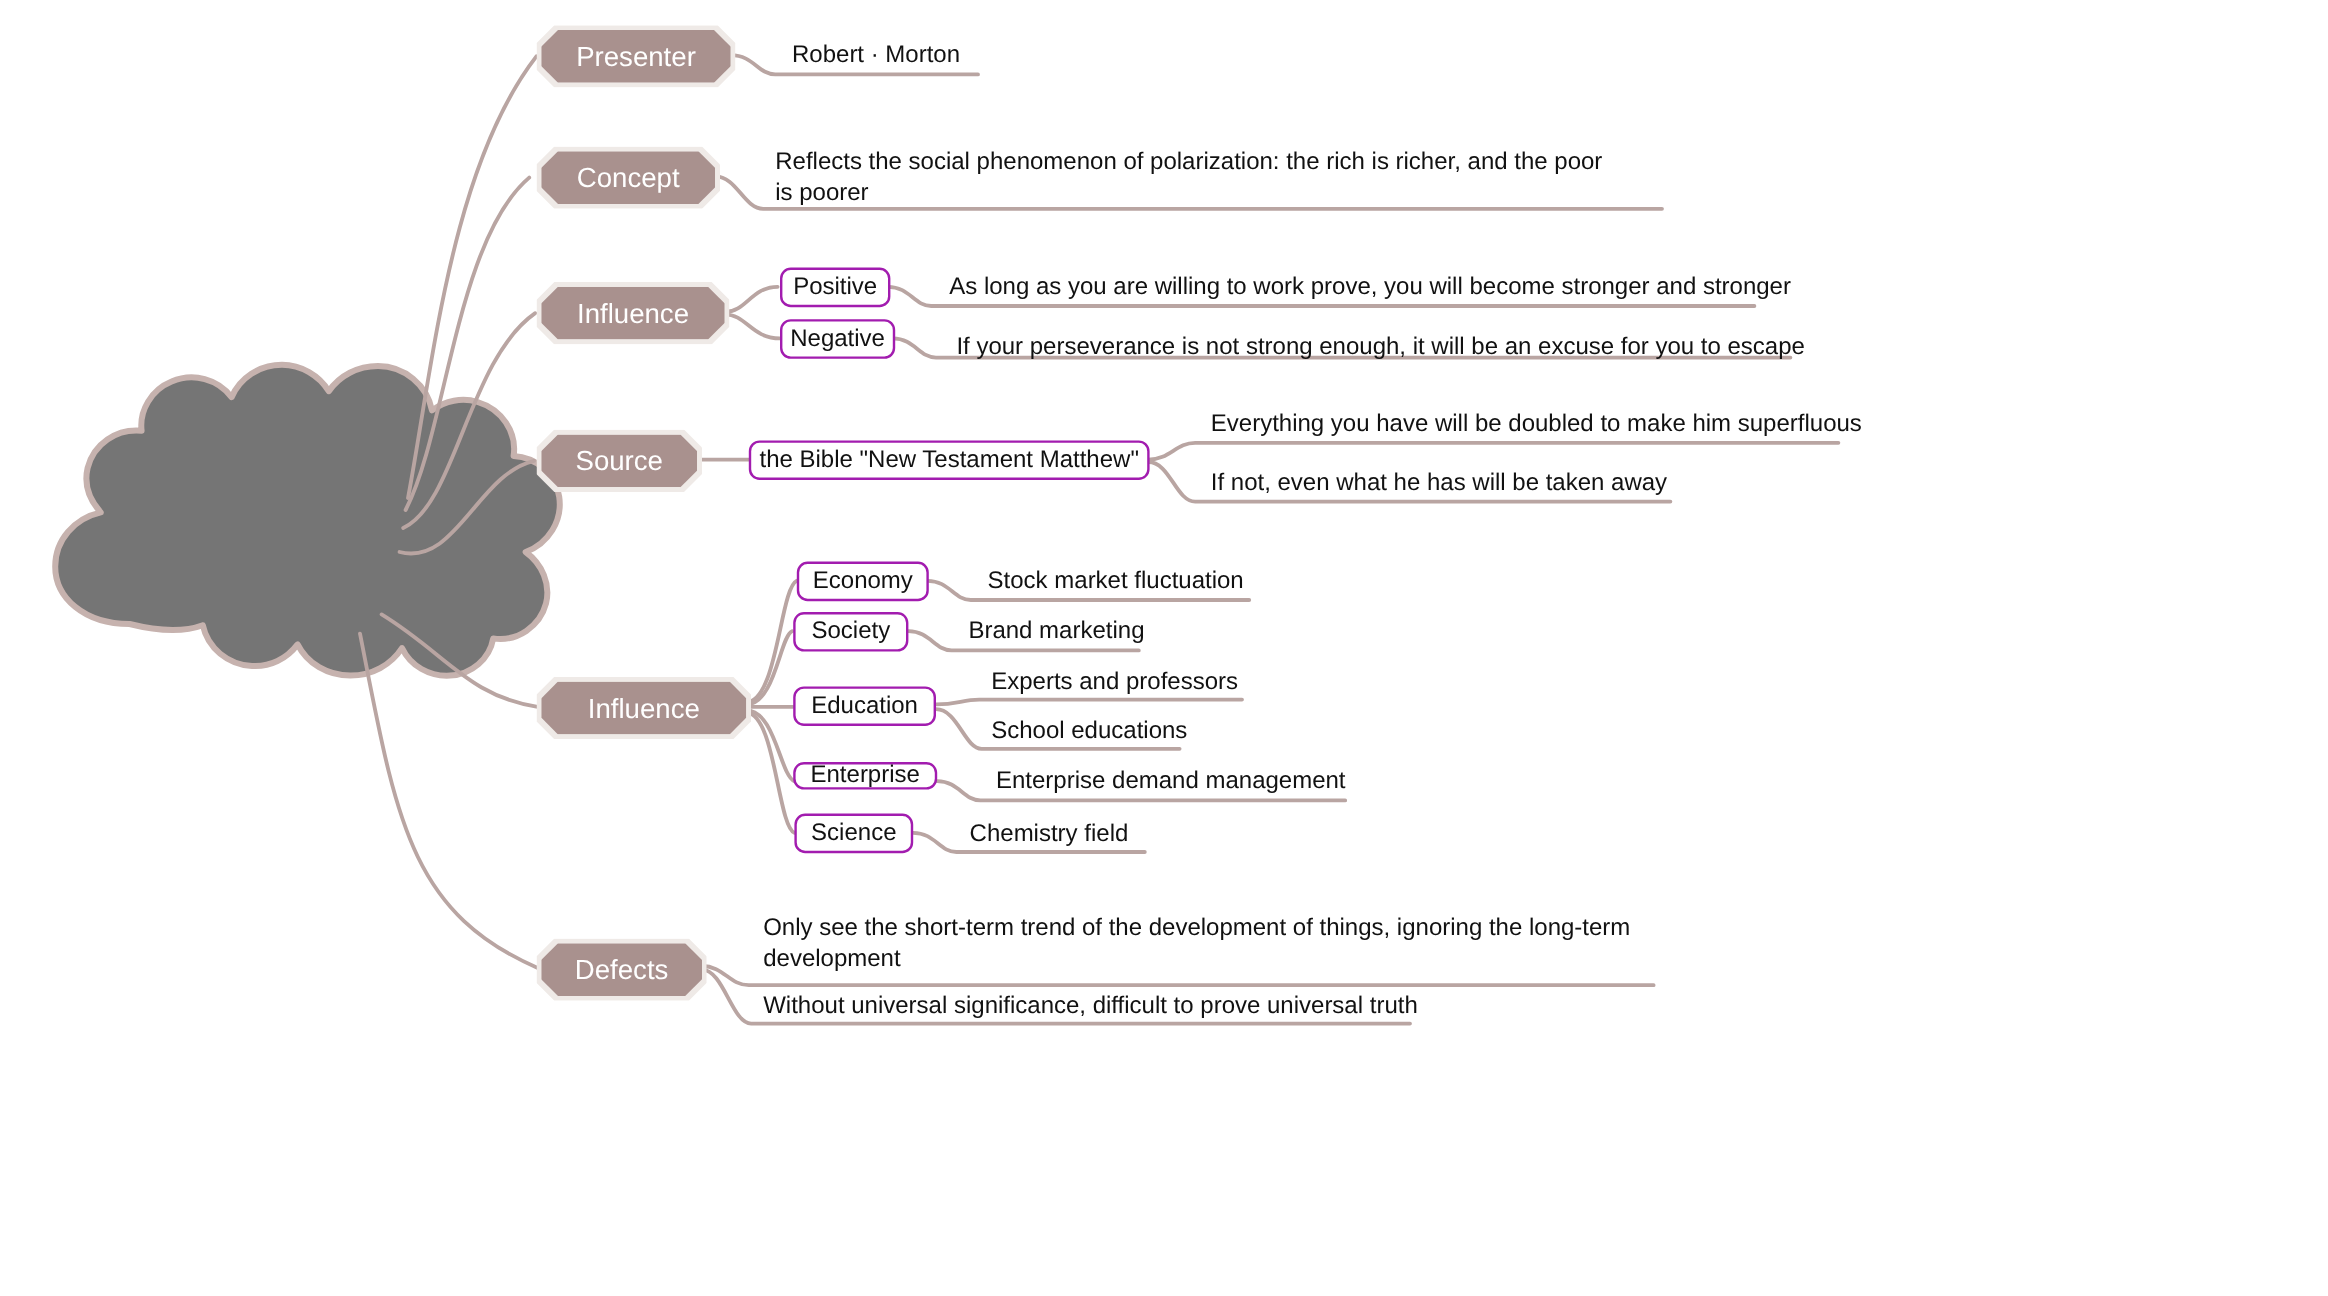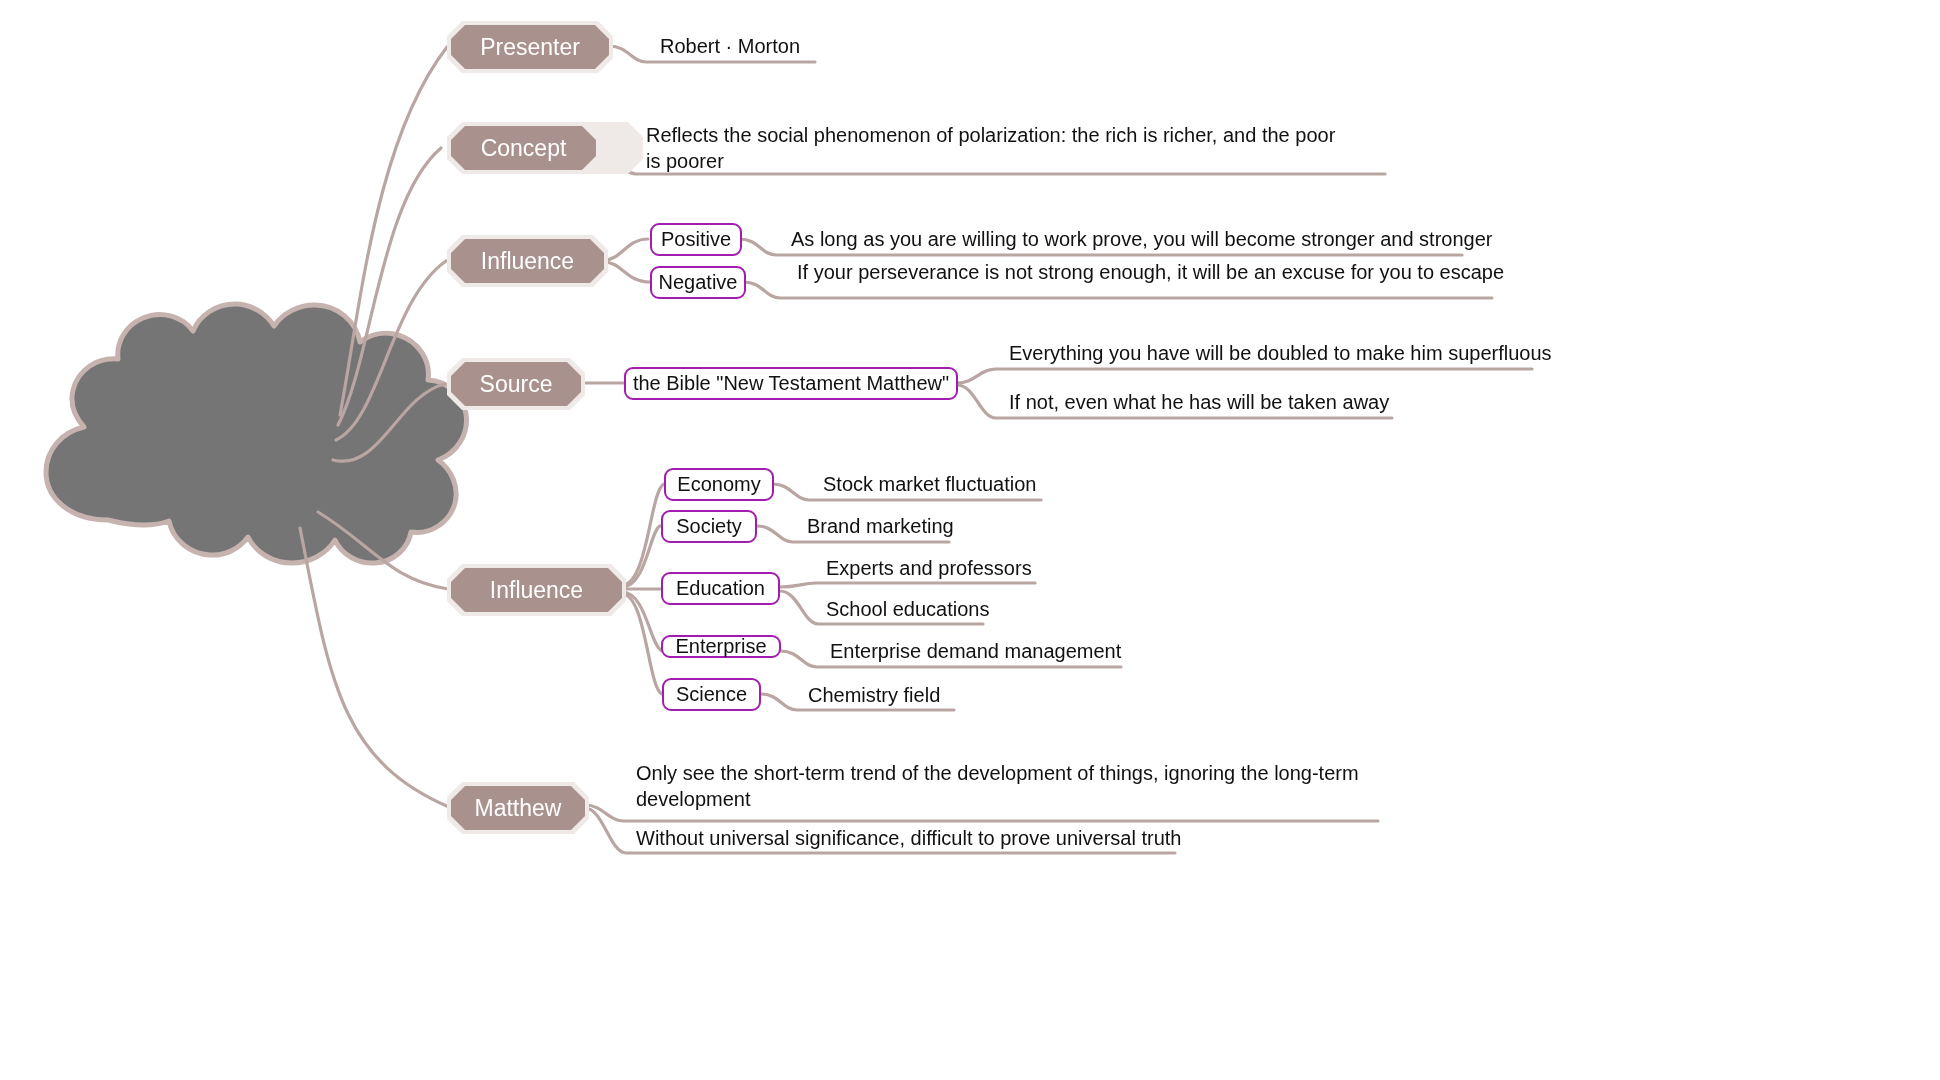--- a/index.html
+++ b/index.html
@@ -167,21 +167,21 @@
     </g>
   </svg>
 
 
   <div class="oct-wrap" style="left:447px; top:21px; width:166px; height:52px;">
     <div class="oct" style="left:4px; top:4px; width:158px; height:44px;">
       <span>Presenter</span>
     </div>
   </div>
 
-  <div class="oct-wrap" style="left:447px; top:122px; width:153px; height:52px;padding-left:43px;">
+  <div class="oct-wrap" style="left:447px; top:122px; width:153px; height:52px;">
     <div class="oct" style="left:4px; top:4px; width:145px; height:44px;">
       <span>Concept</span>
     </div>
   </div>
 
   <div class="oct-wrap" style="left:447px; top:235px; width:161px; height:52px;">
     <div class="oct" style="left:4px; top:4px; width:153px; height:44px;">
       <span>Influence</span>
     </div>
   </div>
@@ -193,21 +193,21 @@
   </div>
 
   <div class="oct-wrap" style="left:447px; top:564px; width:179px; height:52px;">
     <div class="oct" style="left:4px; top:4px; width:171px; height:44px;">
       <span>Influence</span>
     </div>
   </div>
 
   <div class="oct-wrap" style="left:447px; top:782px; width:142px; height:52px;">
     <div class="oct" style="left:4px; top:4px; width:134px; height:44px;">
-      <span>Matthew</span>
+      <span>Defects</span>
     </div>
   </div>
 
   <div class="rbox" style="left:650px; top:223px; width:92px; height:33px;">
     <span>Positive</span>
   </div>
 
   <div class="rbox" style="left:650px; top:266px; width:96px; height:33px;">
     <span>Negative</span>
   </div>
@@ -235,21 +235,21 @@
   <div class="rbox" style="left:662px; top:678px; width:99px; height:33px;">
     <span>Science</span>
   </div>
 
   <div class="leaf nowrap" style="left:660px; top:33px;">Robert · Morton</div>
 
   <div class="leaf" style="left:646px; top:122px; width:700px;">Reflects the social phenomenon of polarization: the rich is richer, and the poor is poorer</div>
 
   <div class="leaf nowrap" style="left:791px; top:226px;">As long as you are willing to work prove, you will become stronger and stronger</div>
 
-  <div class="leaf nowrap" style="left:797px; top:259px;">If your perseverance is not strong enough, it will be an excuse for you to escape</div>
+  <div class="leaf nowrap" style="left:797px; top:276px;">If your perseverance is not strong enough, it will be an excuse for you to escape</div>
 
   <div class="leaf nowrap" style="left:1009px; top:389px;">If not, even what he has will be taken away</div>
 
   <div class="leaf nowrap" style="left:1009px; top:340px;">Everything you have will be doubled to make him superfluous</div>
 
   <div class="leaf nowrap" style="left:823px; top:471px;">Stock market fluctuation</div>
 
   <div class="leaf nowrap" style="left:807px; top:513px;">Brand marketing</div>
 
   <div class="leaf nowrap" style="left:826px; top:555px;">Experts and professors</div>

